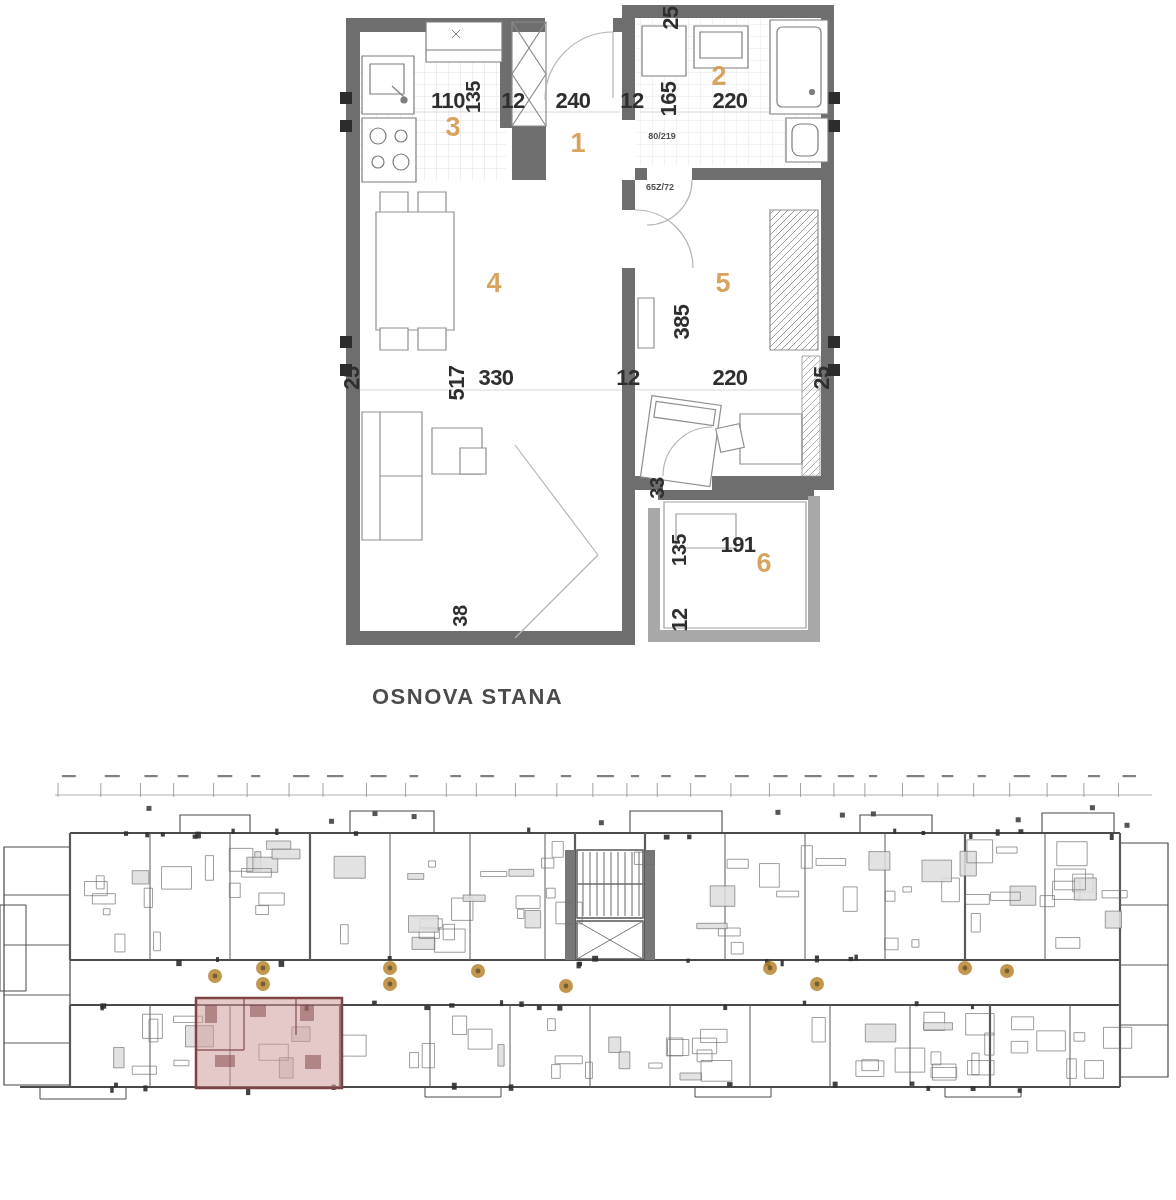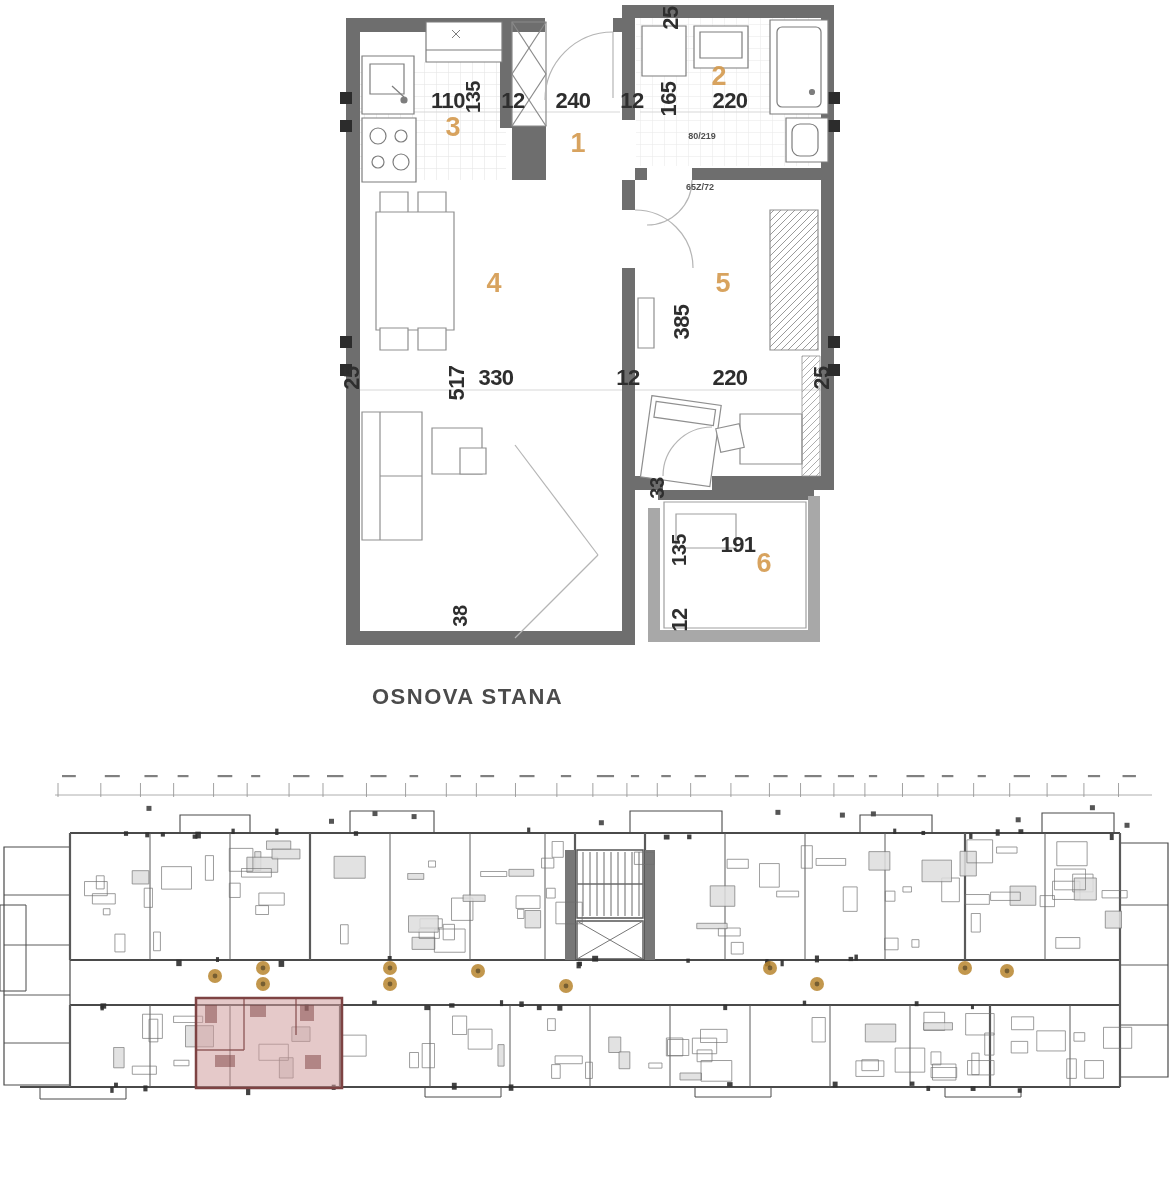--- a/index.html
+++ b/index.html
@@ -20,21 +20,21 @@
   }
   .dim.v{transform:translate(-50%,-50%) rotate(-90deg);}
   .dim.small{font-size:20px;}
   .roomnum{
     position:absolute;transform:translate(-50%,-50%);
     font-weight:700;font-size:27px;color:var(--room-number);opacity:.9;
     z-index:4;line-height:1;
   }
   .doorlbl{
     position:absolute;transform:translate(-50%,-50%);
-    font-weight:700;font-size:9px;color:#4f4f4f;z-index:4;line-height:1;letter-spacing:0;margin-left:40px;
+    font-weight:700;font-size:9px;color:#4f4f4f;z-index:4;line-height:1;letter-spacing:0;
   }
   #watermark{
     position:absolute;left:338px;top:518px;width:506px;text-align:center;z-index:6;
     pointer-events:none;
   }
   #wm1{
     display:block;font-weight:700;font-size:97px;line-height:1;
     color:var(--watermark);opacity:.8;letter-spacing:0px;
   }
   #wm2{

